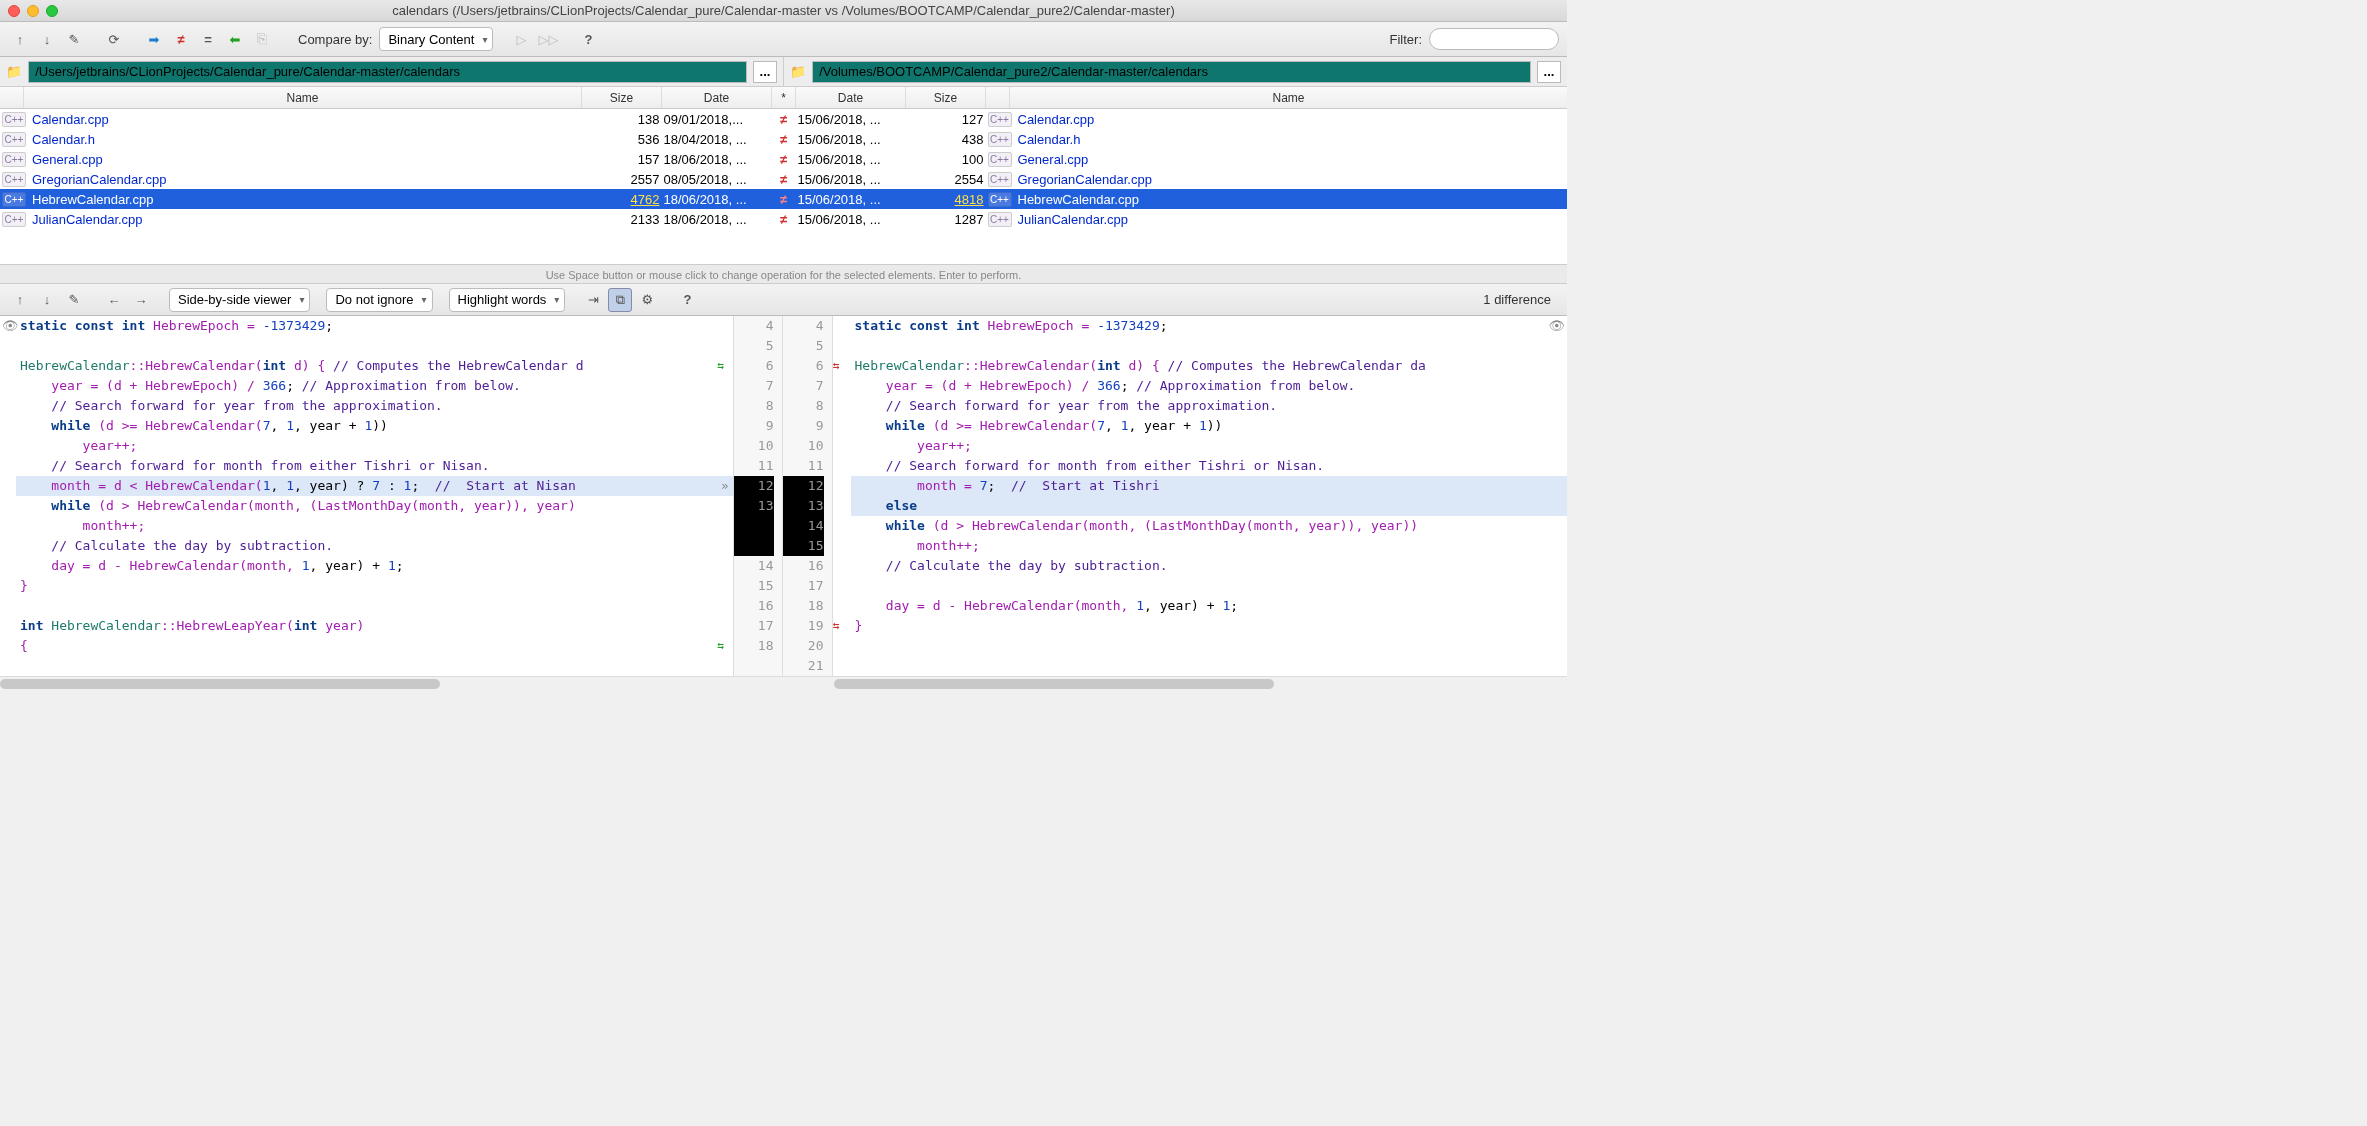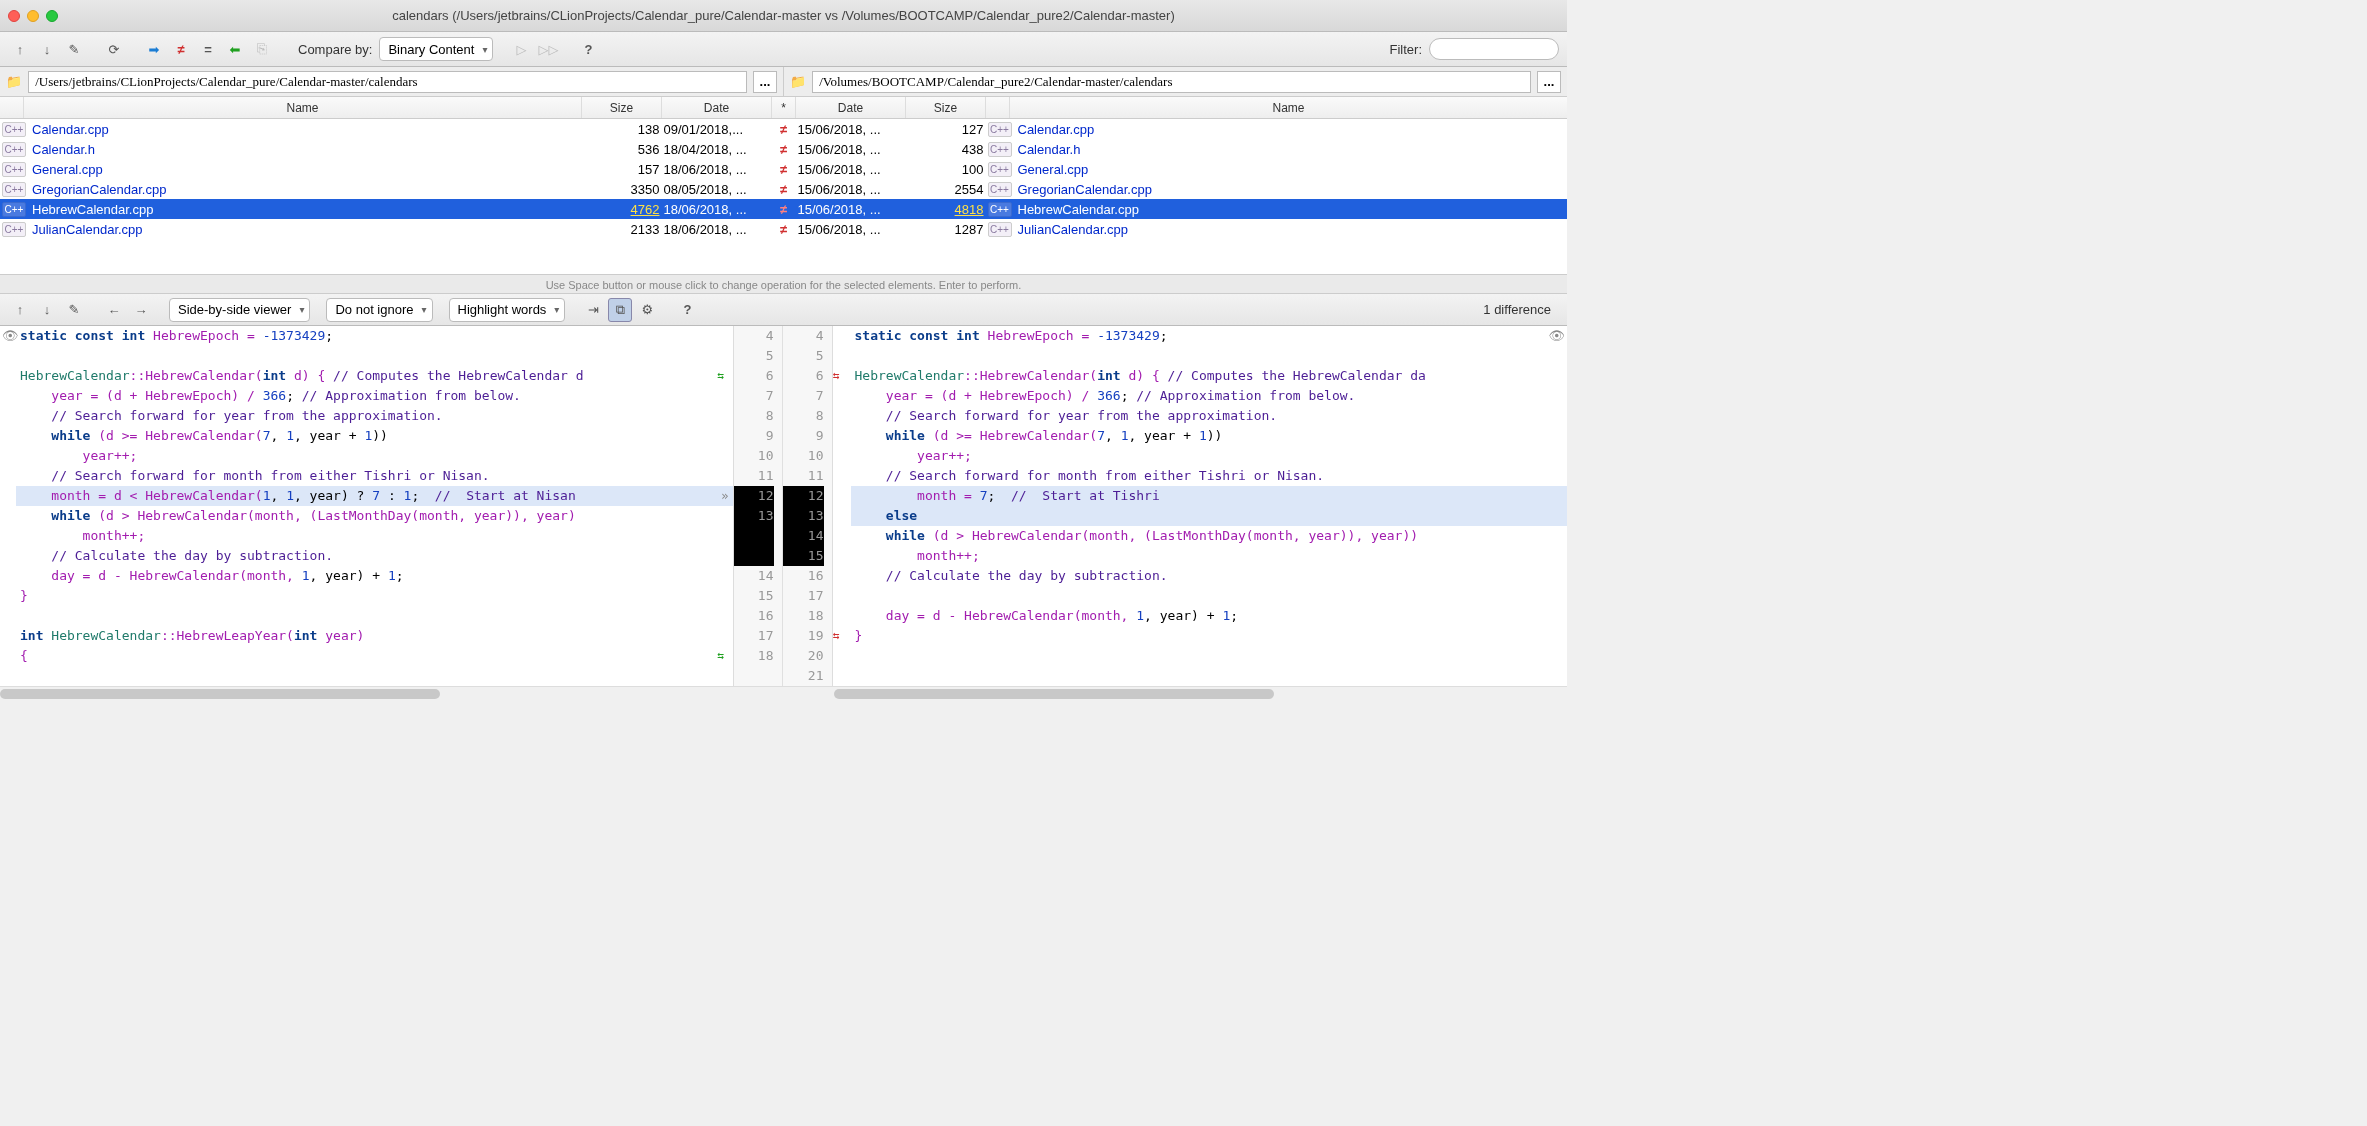--- a/index.html
+++ b/index.html
@@ -4,21 +4,21 @@
 <style>
 * { margin: 0; padding: 0; box-sizing: border-box; }
 body {
   font-family: -apple-system, BlinkMacSystemFont, "Segoe UI", Arial, sans-serif;
   font-size: 13px;
   background: #f0f0f0;
   overflow: hidden;
   width: 1567px;
 }
 .titlebar {
-  height: 32px;
+  height: 22px;
   background: linear-gradient(#e8e8e8, #d8d8d8);
   display: flex;
   align-items: center;
   border-bottom: 1px solid #bbb;
   padding-left: 8px;
   position: relative;
 }
 .traffic-lights { display: flex; gap: 7px; z-index: 2; }
 .traffic-light { width: 12px; height: 12px; border-radius: 50%; }
 .tl-red { background: #ff5f57; border: 0.5px solid #e04440; }
@@ -59,22 +59,22 @@
 .filter-wrap { position: relative; }
 .filter-wrap .search-ico { position: absolute; left: 6px; top: 3px; color: #999; }
 
 .paths-row {
   height: 30px; display: flex; background: #ededed; border-bottom: 1px solid #ccc;
 }
 .path-half { flex: 1; display: flex; align-items: center; padding: 0 6px; gap: 6px; }
 .path-half:first-child { border-right: 1px solid #ccc; }
 .folder-ico { color: #888; }
 .path-text {
-  flex: 1; background: #ffffff; border: 1px solid #bbb; height: 22px;
-  padding: 2px 6px; overflow: hidden; white-space: nowrap; font-family: Liberation Serif, serif;
+  flex: 1; background: #0f766e; border: 1px solid #bbb; height: 22px;
+  padding: 2px 6px; overflow: hidden; white-space: nowrap;
 }
 .path-more {
   width: 24px; height: 22px; background: #fff; border: 1px solid #bbb;
   display: flex; align-items: center; justify-content: center; font-weight: bold;
 }
 
 .cols-header {
   height: 22px; display: flex; background: linear-gradient(#fafafa, #eee);
   border-bottom: 1px solid #ccc; font-size: 12px; color: #333;
 }
@@ -246,21 +246,21 @@
       <div class="fr-date">18/06/2018, ...</div>
       <div class="fr-star">≠</div>
       <div class="fr-date">15/06/2018, ...</div>
       <div class="fr-size">100</div>
       <div class="fr-ico">C++</div>
       <div class="fr-name">General.cpp</div>
     </div>
     <div class="file-row">
       <div class="fr-ico">C++</div>
       <div class="fr-name">GregorianCalendar.cpp</div>
-      <div class="fr-size">3350</div>
+      <div class="fr-size">2557</div>
       <div class="fr-date">08/05/2018, ...</div>
       <div class="fr-star">≠</div>
       <div class="fr-date">15/06/2018, ...</div>
       <div class="fr-size">2554</div>
       <div class="fr-ico">C++</div>
       <div class="fr-name">GregorianCalendar.cpp</div>
     </div>
     <div class="file-row selected">
       <div class="fr-ico">C++</div>
       <div class="fr-name">HebrewCalendar.cpp</div>

